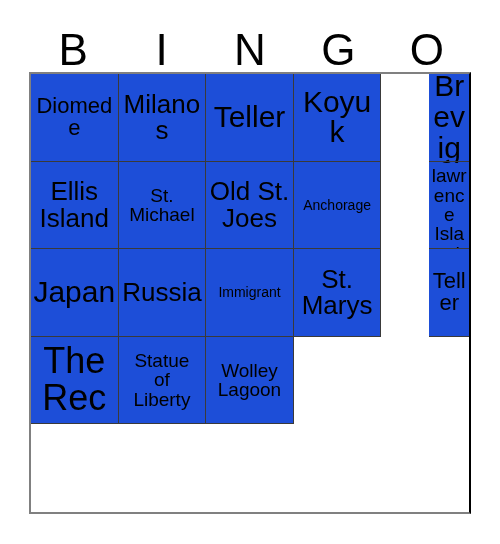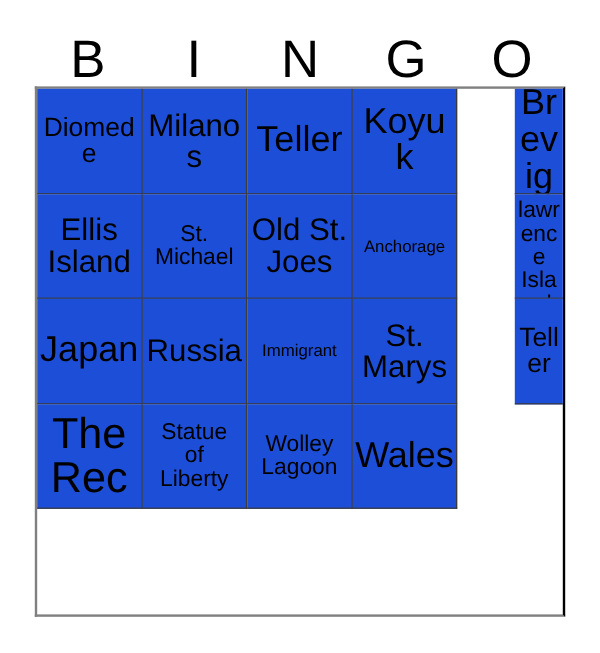--- a/index.html
+++ b/index.html
@@ -170,18 +170,15 @@
       </div>
     <div class="bingo-cell">
         <span class="cell-text fs-sm">Statue
 of
 Liberty</span>
       </div>
     <div class="bingo-cell">
         <span class="cell-text fs-sm">Wolley
 Lagoon</span>
       </div>
-    <div class="bingo-cell">
-        <span class="cell-text fs-xl">Wales</span>
-      </div>
   </div>
 
 </div>
 
 </body></html>

